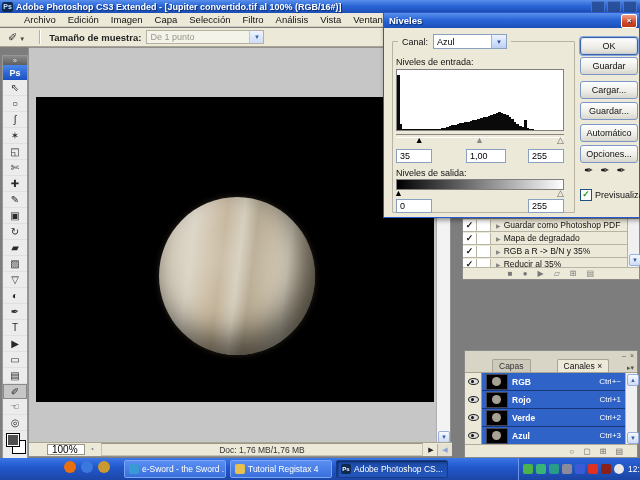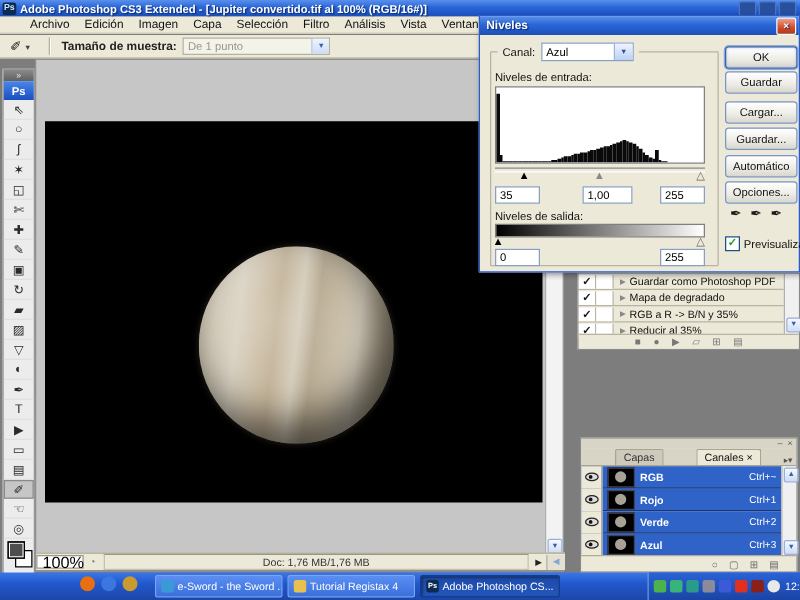--- a/index.html
+++ b/index.html
@@ -54,22 +54,22 @@
   .planet{position:absolute;left:123px;top:100px;width:156px;height:158px;border-radius:50%;
     background:
       radial-gradient(circle at 40% 38%, rgba(255,255,255,0.22), rgba(255,255,255,0) 60%),
       linear-gradient(97deg,#b3a892 0%,#cfc6b2 12%,#d8d0bf 22%,#cbbda4 32%,#bfae92 40%,#d2c9b6 50%,#b4a68c 58%,#c6baa2 68%,#d3cbb9 78%,#bdb19a 88%,#a2967e 100%);
     box-shadow:inset -12px -16px 30px rgba(0,0,0,0.6), inset 8px 10px 22px rgba(255,255,255,0.15), 0 0 6px rgba(120,110,90,0.35);}
   .vscroll{position:absolute;right:0;top:0;width:14px;height:396px;background:#f3f3f3;border-left:1px solid #b0b0b0;box-sizing:border-box;}
   .scrollbtn{position:absolute;left:1px;width:12px;height:12px;background:linear-gradient(#f6f9ff,#cfdcf6);
     border:1px solid #9ab0dc;border-radius:2px;color:#3a62a8;font-size:6px;line-height:11px;text-align:center;box-sizing:border-box;}
   .statusbar{position:absolute;left:0;bottom:0;width:423px;height:14px;background:#ece9d8;border-top:1px solid #a9a592;
     display:flex;align-items:center;box-sizing:border-box;}
-  .zoomfield{width:38px;height:11px;background:#fff;border:1px solid #9a9786;margin-left:0;
-    font-size:13px;display:flex;align-items:center;padding-left:4px;box-sizing:border-box;}
+  .zoomfield{width:38px;height:11px;background:#fff;border:1px solid #9a9786;margin-left:18px;
+    font-size:10px;display:flex;align-items:center;padding-left:4px;box-sizing:border-box;}
   .statico{width:14px;text-align:center;color:#777;font-size:8px;}
   .docinfo{flex:1;height:11px;border:1px solid #c5c2b2;border-top-color:#9a9786;margin:0 2px;
     display:flex;align-items:center;justify-content:center;font-size:8.5px;color:#333;}
   .statarrow{width:12px;text-align:center;font-size:7px;color:#222;}
   .hcorner{width:14px;height:12px;background:#e4e1d2;border-left:1px solid #b0b0b0;color:#8aa4d4;font-size:7px;line-height:11px;text-align:center;}
 
   
   .dialog{position:absolute;left:383px;top:12px;width:257px;height:206px;background:#ece9d8;
     border:1px solid #2a5ad0;box-shadow:2px 2px 5px rgba(0,0,0,0.45);z-index:50;box-sizing:border-box;}
   .dlg-title{height:15px;background:linear-gradient(#5a90ec,#2a66d8 45%,#1c4fb8);color:#fff;font-size:9.5px;font-weight:bold;

